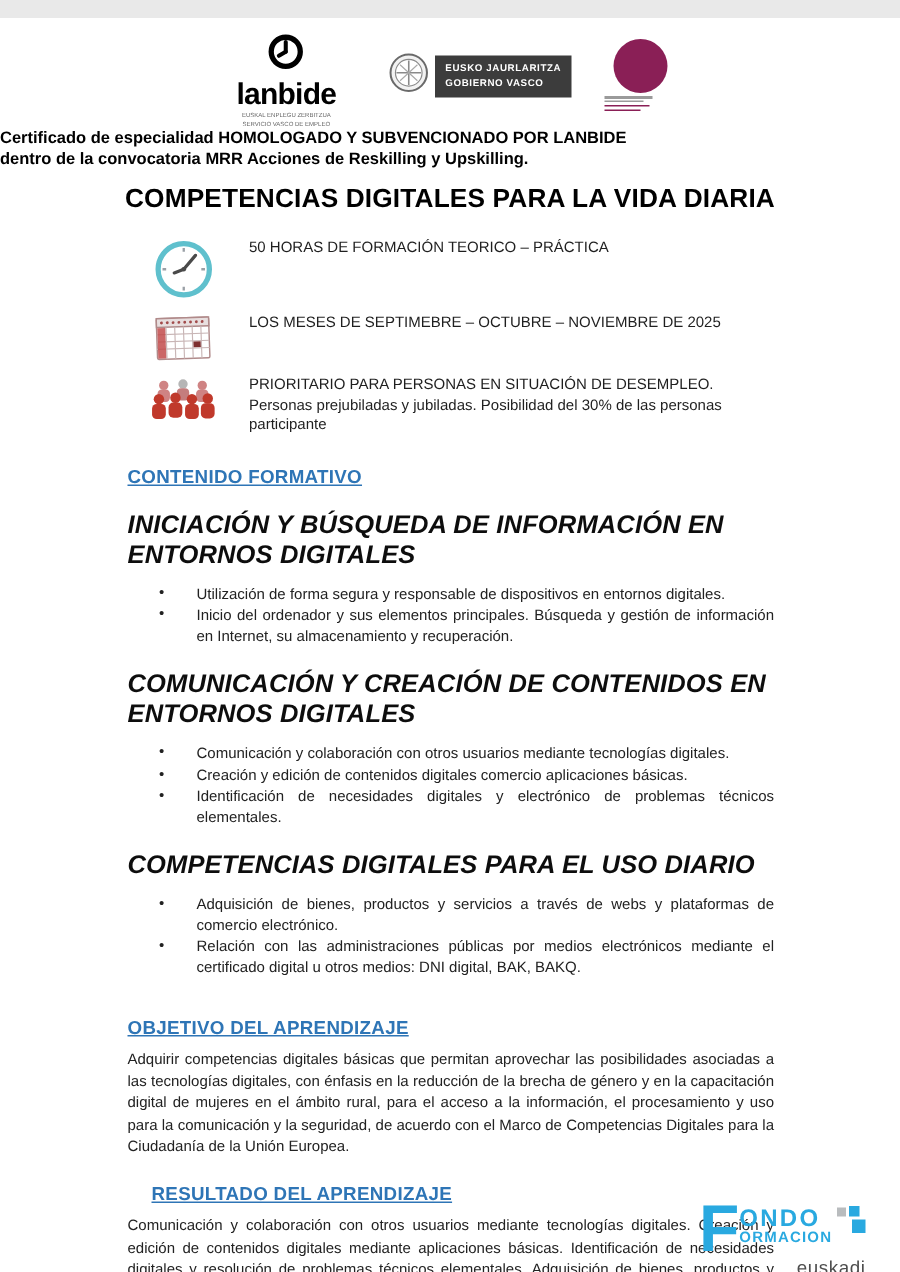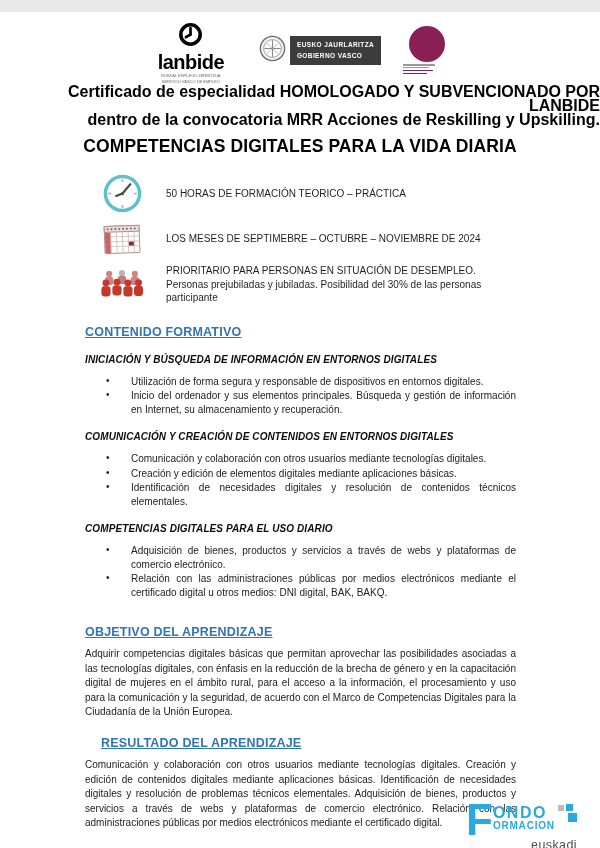--- a/index.html
+++ b/index.html
@@ -30,39 +30,39 @@
   .govasco-logo { display: flex; align-items: center; gap: 4px; margin-top: 13px; }
   .gv-box { background: #3c3c3c; color: #fff; font-size: 6.5px; font-weight: bold; letter-spacing: 0.4px; padding: 4px 7px; line-height: 1.55; white-space: nowrap; }
   .recovery-logo { display: flex; flex-direction: column; margin-top: 4px; width: 52px; }
   .recovery-circle { width: 36px; height: 36px; border-radius: 50%; background: #8a1f56; margin-left: 6px; }
   .fineprint { margin-top: 2px; }
   .fineprint .fp { height: 1.6px; margin-bottom: 1.3px; }
   .fp-gray { background: #9a9a9a; }
   .fp-purple { background: #8a1f56; }
 
   
-  .cert-subtitle { margin-top: 7px; text-align: right; font-weight: bold; font-size: 16px; line-height: 14px; color: #000; }
+  .cert-subtitle { margin-top: 7px; text-align: left; font-weight: bold; font-size: 11px; line-height: 14px; color: #000; }
   .page-title { margin-top: 9px; text-align: center; font-weight: bold; font-size: 17.5px; letter-spacing: 0.1px; color: #000; }
 
   
   .info-block { margin: 16px 0 0 100px; width: 415px; }
-  .info-row { display: flex; align-items: center; margin-bottom: 9px; }
+  .info-row { display: flex; align-items: flex-start; margin-bottom: 9px; }
   .info-icon { width: 44px; display: flex; justify-content: center; align-items: center; flex-shrink: 0; margin-right: 22px; }
   .info-text { font-size: 10px; line-height: 13.5px; color: #1f1f1f; width: 345px; }
 
   
   .body-content { padding: 0 84px 0 85px; }
   .section-heading {
     color: #2e75b6; font-weight: bold; font-size: 12.5px;
     text-decoration: underline; letter-spacing: 0.2px;
   }
   .mt-contenido { margin-top: 20px; }
   .mt-objetivo { margin-top: 26px; }
   .mt-resultado { margin-top: 16px; padding-left: 16px; }
-  .sub-heading { font-size: 10px; font-weight: bold; font-style: italic; color: #0d0d0d; margin-top: 15px; letter-spacing: 0.1px; }
+  .sub-heading { font-size: 17px; font-weight: bold; font-style: italic; color: #0d0d0d; margin-top: 15px; letter-spacing: 0.1px; }
   ul.bullets { list-style: none; margin-top: 10px; padding-left: 21px; }
   ul.bullets li {
     position: relative; padding-left: 25px;
     font-size: 10px; line-height: 13.5px; color: #222;
     text-align: justify; margin-bottom: 1px;
   }
   ul.bullets li::before { content: "•"; position: absolute; left: 0; top: -1px; font-size: 10px; color: #222; }
   .paragraph { font-size: 10px; line-height: 14.6px; text-align: justify; color: #222; margin-top: 8px; }
 
   
@@ -166,21 +166,21 @@
               <circle cx="29" cy="6" r="1"></circle>
                 <circle cx="33" cy="6" r="1"></circle>
             </g>
             <path d="M1.5 14 H37.5 M1.5 19 H37.5 M1.5 24 H37.5" stroke="#c9b6b6" stroke-width="0.8"></path>
             <path d="M8 9 V31 M14 9 V31 M20 9 V31 M26 9 V31 M32 9 V31" stroke="#c9b6b6" stroke-width="0.8"></path>
             <rect x="2" y="9.5" width="5.5" height="21" fill="#c24b4b" opacity="0.85"></rect>
             <rect x="26.5" y="19.5" width="5" height="4" fill="#7e2f2f"></rect>
           </g>
         </svg>
       </span>
-      <span class="info-text">LOS MESES DE SEPTIMEBRE – OCTUBRE – NOVIEMBRE DE 2024</span>
+      <span class="info-text">LOS MESES DE SEPTIMEBRE – OCTUBRE – NOVIEMBRE DE 2025</span>
     </div>
 
     <div class="info-row">
       <span class="info-icon">
         <svg width="44" height="34" viewBox="0 0 48 36">
           <g>
             <circle cx="10" cy="7" r="3.4" fill="#cf8383"></circle>
             <rect x="5.5" y="10" width="9" height="9" rx="3" fill="#cf8383"></rect>
             <circle cx="24" cy="6" r="3.4" fill="#b5b5b5"></circle>
             <rect x="19.5" y="9" width="9" height="9" rx="3" fill="#c47d7d"></rect>
@@ -210,22 +210,22 @@
 
     <div class="sub-heading">INICIACIÓN Y BÚSQUEDA DE INFORMACIÓN EN ENTORNOS DIGITALES</div>
     <ul class="bullets">
         <li>Utilización de forma segura y responsable de dispositivos en entornos digitales.</li>
         <li>Inicio del ordenador y sus elementos principales. Búsqueda y gestión de información en Internet, su almacenamiento y recuperación.</li>
       </ul>
 
     <div class="sub-heading">COMUNICACIÓN Y CREACIÓN DE CONTENIDOS EN ENTORNOS DIGITALES</div>
     <ul class="bullets">
         <li>Comunicación y colaboración con otros usuarios mediante tecnologías digitales.</li>
-        <li>Creación y edición de elementos digitales mediante aplicaciones básicas.</li>
-        <li>Identificación de necesidades digitales y resolución de contenidos técnicos elementales.</li>
+        <li>Creación y edición de contenidos digitales comercio aplicaciones básicas.</li>
+        <li>Identificación de necesidades digitales y electrónico de problemas técnicos elementales.</li>
       </ul>
 
     <div class="sub-heading">COMPETENCIAS DIGITALES PARA EL USO DIARIO</div>
     <ul class="bullets">
         <li>Adquisición de bienes, productos y servicios a través de webs y plataformas de comercio electrónico.</li>
         <li>Relación con las administraciones públicas por medios electrónicos mediante el certificado digital u otros medios: DNI digital, BAK, BAKQ.</li>
       </ul>
 
     <div class="section-heading mt-objetivo">OBJETIVO DEL APRENDIZAJE</div>
     <p class="paragraph">Adquirir competencias digitales básicas que permitan aprovechar las posibilidades asociadas a las tecnologías digitales, con énfasis en la reducción de la brecha de género y en la capacitación digital de mujeres en el ámbito rural, para el acceso a la información, el procesamiento y uso para la comunicación y la seguridad, de acuerdo con el Marco de Competencias Digitales para la Ciudadanía de la Unión Europea.</p>

